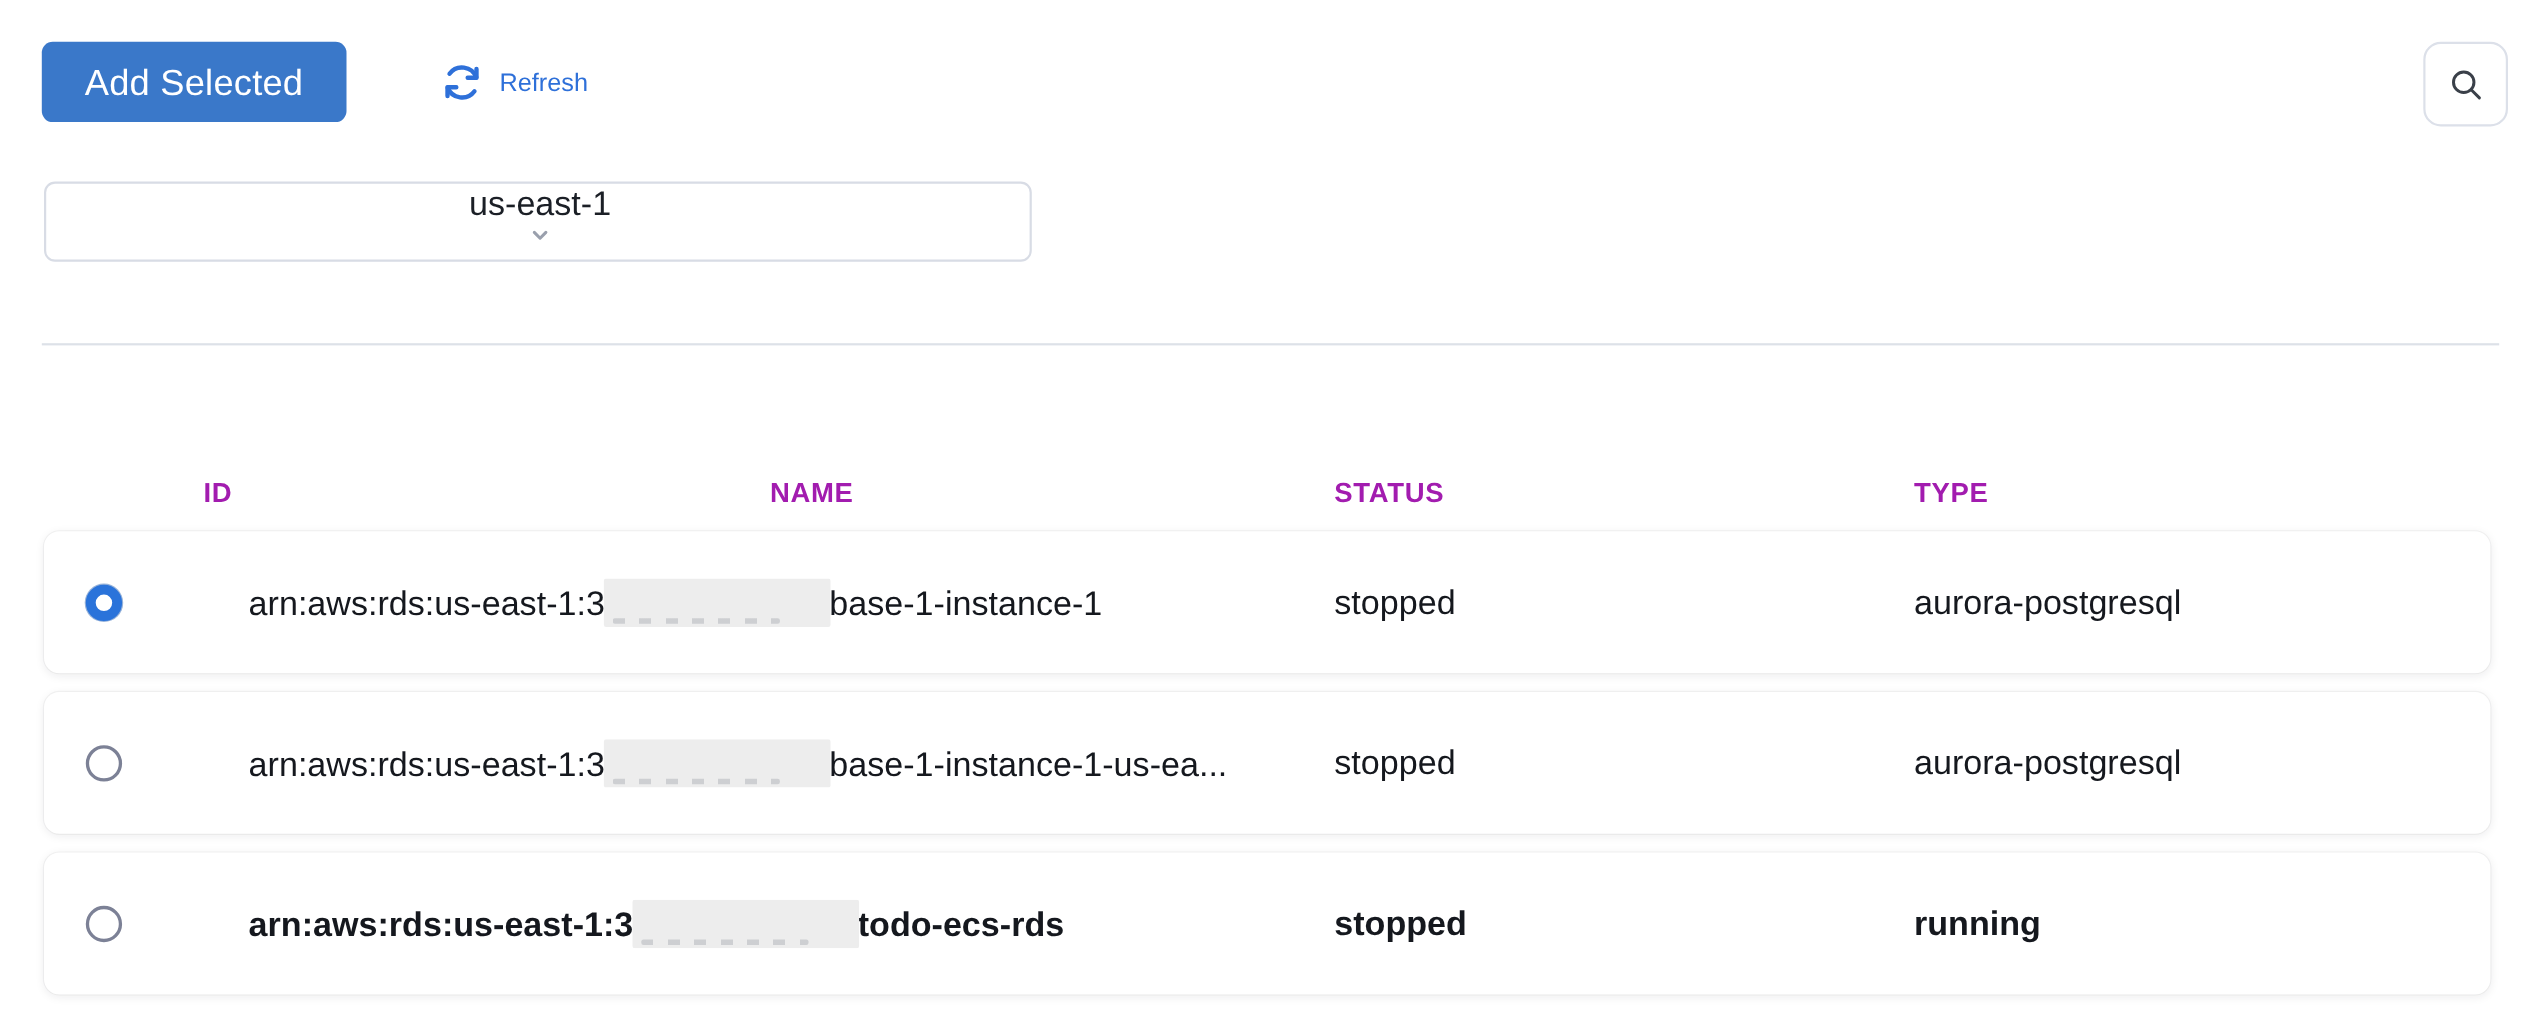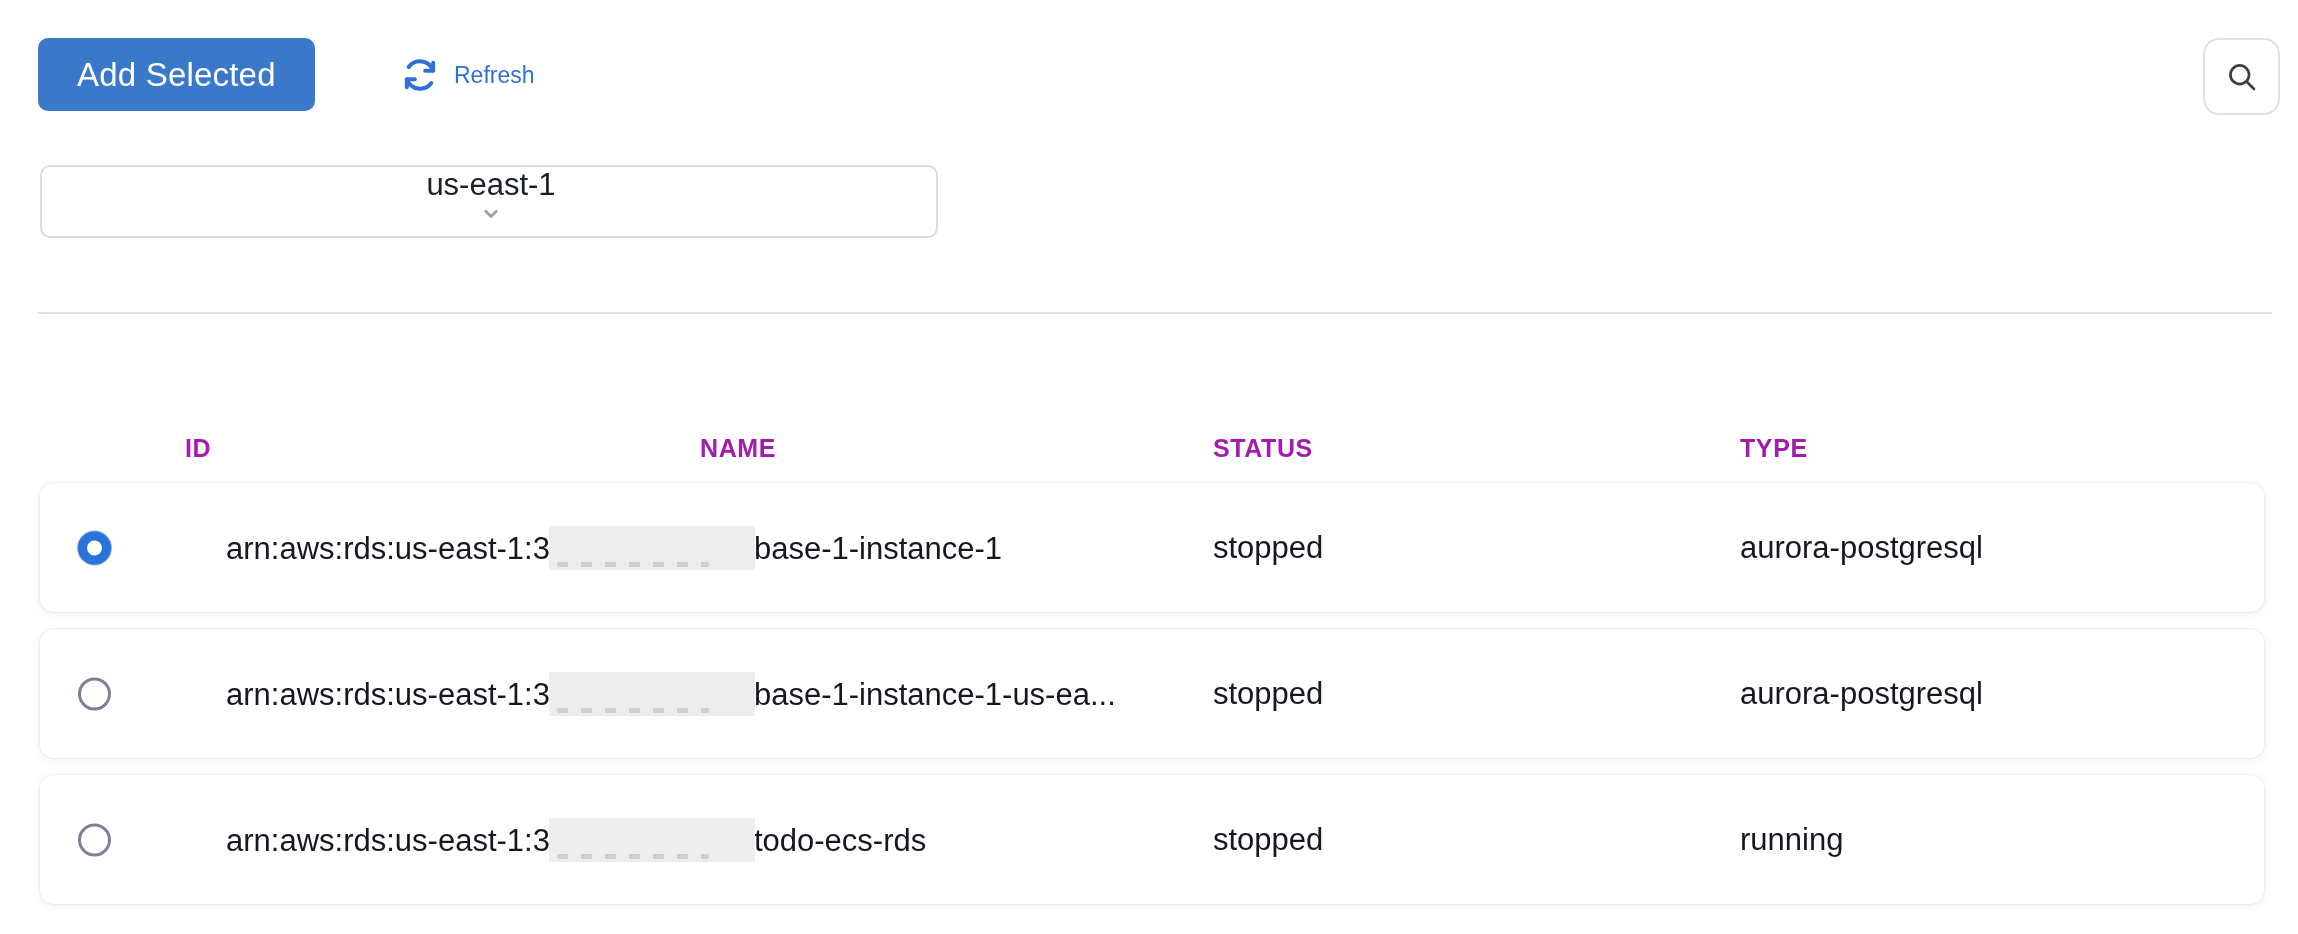--- a/index.html
+++ b/index.html
@@ -56,21 +56,21 @@
   .th-type   { left:1740px; }
 
   
   .row {
     position:absolute; left:40px; width:2224px; height:129px;
     background:#ffffff; border-radius:14px; cursor:pointer;
     box-shadow: 0 0 0 1px rgba(20,24,34,0.045), 0 2px 9px rgba(20,24,34,0.08);
   }
   .row-1 { top:483px; }
   .row-2 { top:629px;text-align:center; }
-  .row-3 { top:775px; }
+  .row-3 { top:775px;font-weight:bold; }
 
   .radio {
     position:absolute; left:38px; top:50%; transform:translateY(-50%);
     width:33px; height:33px; border-radius:50%; background:#ffffff;
   }
   .radio.on  { border:9.5px solid #2a73da; box-shadow:0 0 0 1px rgba(22,84,170,0.45); }
   .radio.off { border:3px solid #7c8196; }
 
   .cell { position:absolute; top:50%; transform:translateY(-50%);
           font-size:31px; color:#15181e; white-space:nowrap; }

